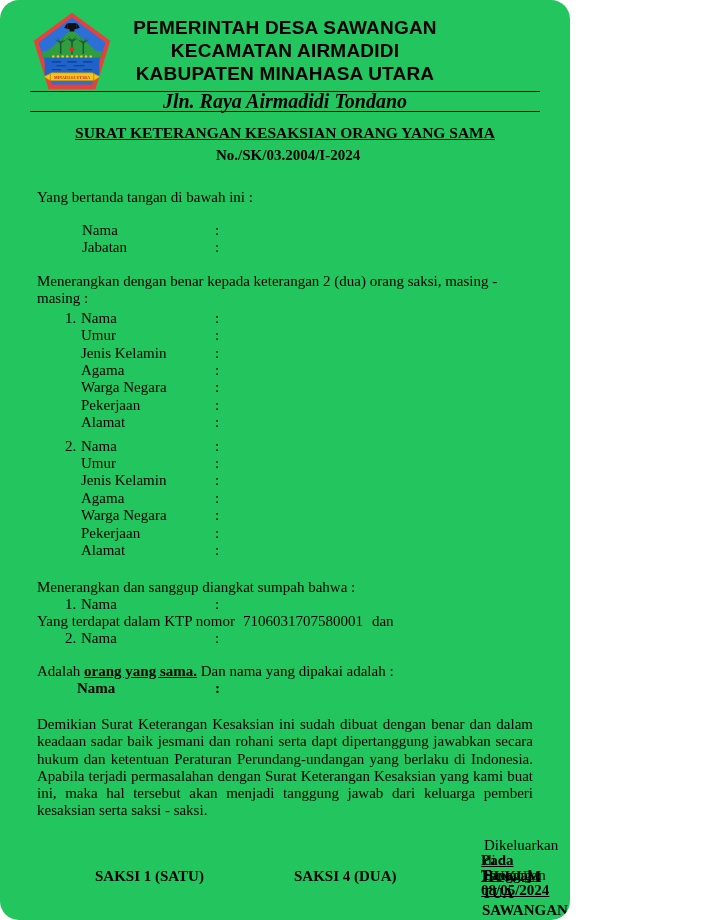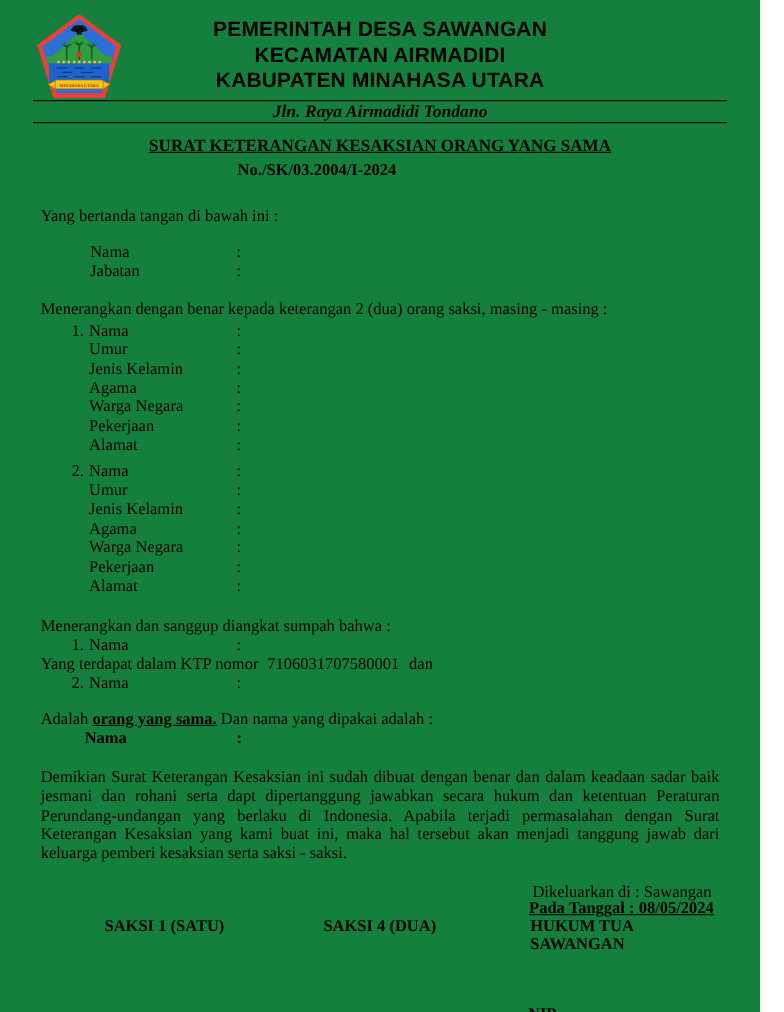--- a/index.html
+++ b/index.html
@@ -1,35 +1,36 @@
 <!DOCTYPE html>
 <html><head>
 <meta charset="utf-8">
 <style>
   * { margin:0; padding:0; box-sizing:border-box; }
   html,body { background:#ffffff; }
   .page {
-    width:691px; height:920px;
-    background:#15803d;
+    width:570px; height:920px;
+    background:#22c55e;
     position:relative;
     font-family:"Liberation Serif", serif;
     font-size:15px;
     color:#000000;
     overflow:hidden;
+    border-radius:19px;
   }
   
   .header { position:relative; padding-top:16px; }
   .logo { position:absolute; left:33px; top:12px; width:78px; height:78px; }
   .header-text { text-align:center; font-family:"Liberation Sans", sans-serif; font-weight:bold; }
   .header-text .hline { font-size:19px; line-height:23px; letter-spacing:0.2px; }
   .rule { border:none; border-top:1.8px solid #000; margin:0 30px; }
   .rule-thin { border:none; border-top:1.4px solid #000; margin:0 30px; }
   .address-line {
     text-align:center; font-style:italic; font-weight:bold;
-    font-size:16px; line-height:17px; padding:1px 0 1px 0;
+    font-size:20px; line-height:17px; padding:1px 0 1px 0;
   }
   
   .title-block { margin-top:12px; text-align:center; }
   .doc-title { font-weight:bold; text-decoration:underline; font-size:15.5px; }
   .no-line { margin-top:5px; text-align:left; padding-left:216px; font-weight:bold; }
   .no-value { }
   
   .body { padding:0 37px; }
   .intro { margin-top:25px; line-height:17px; }
   .fields-official { margin-top:16px; }

